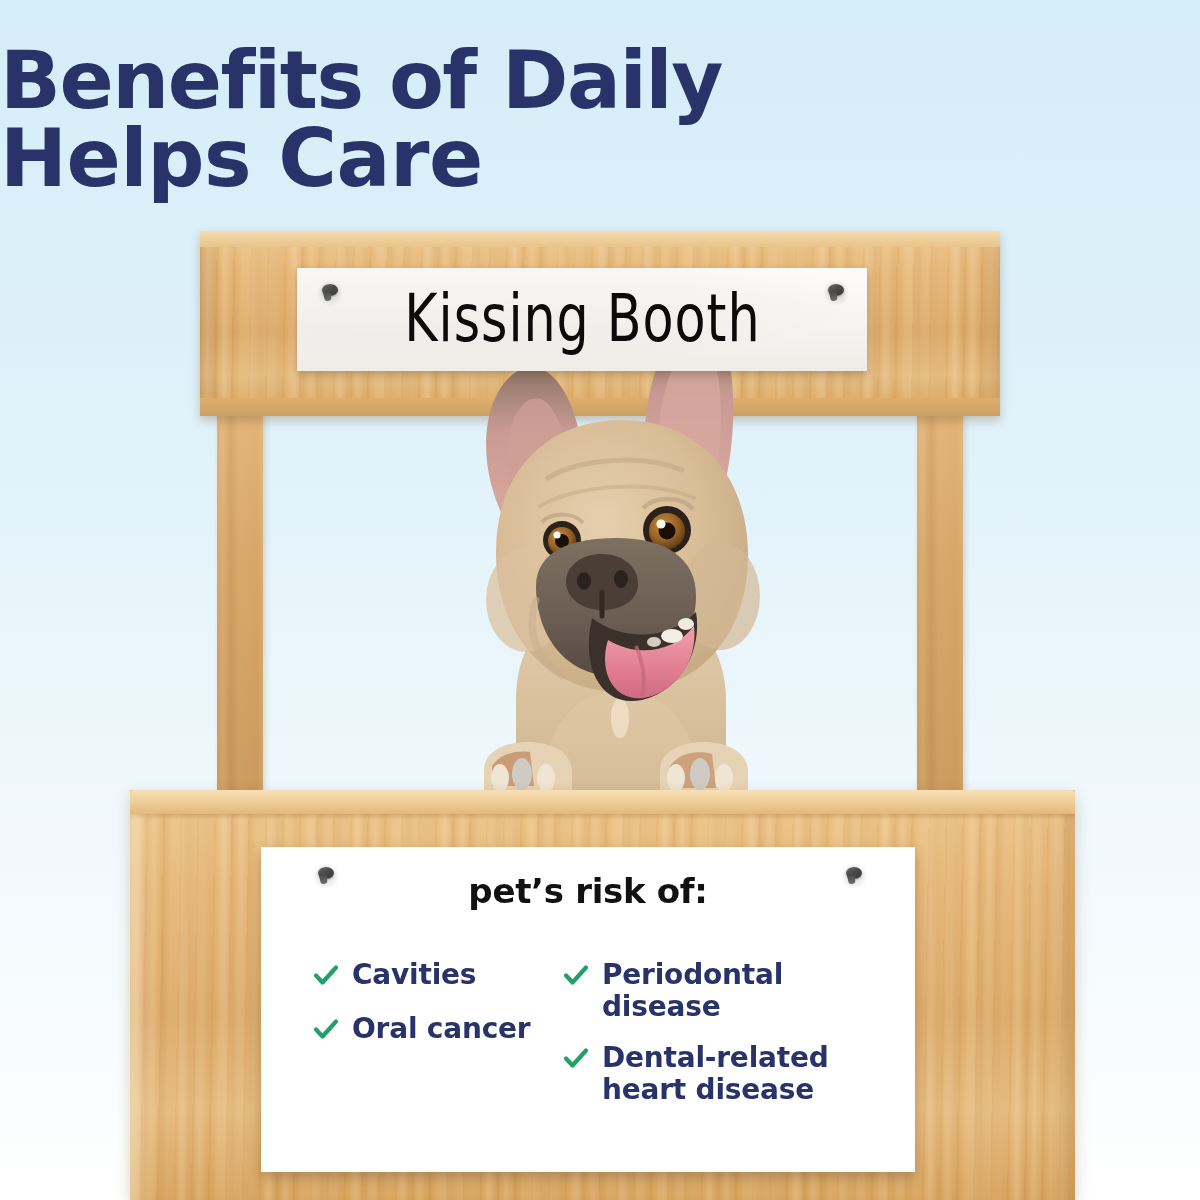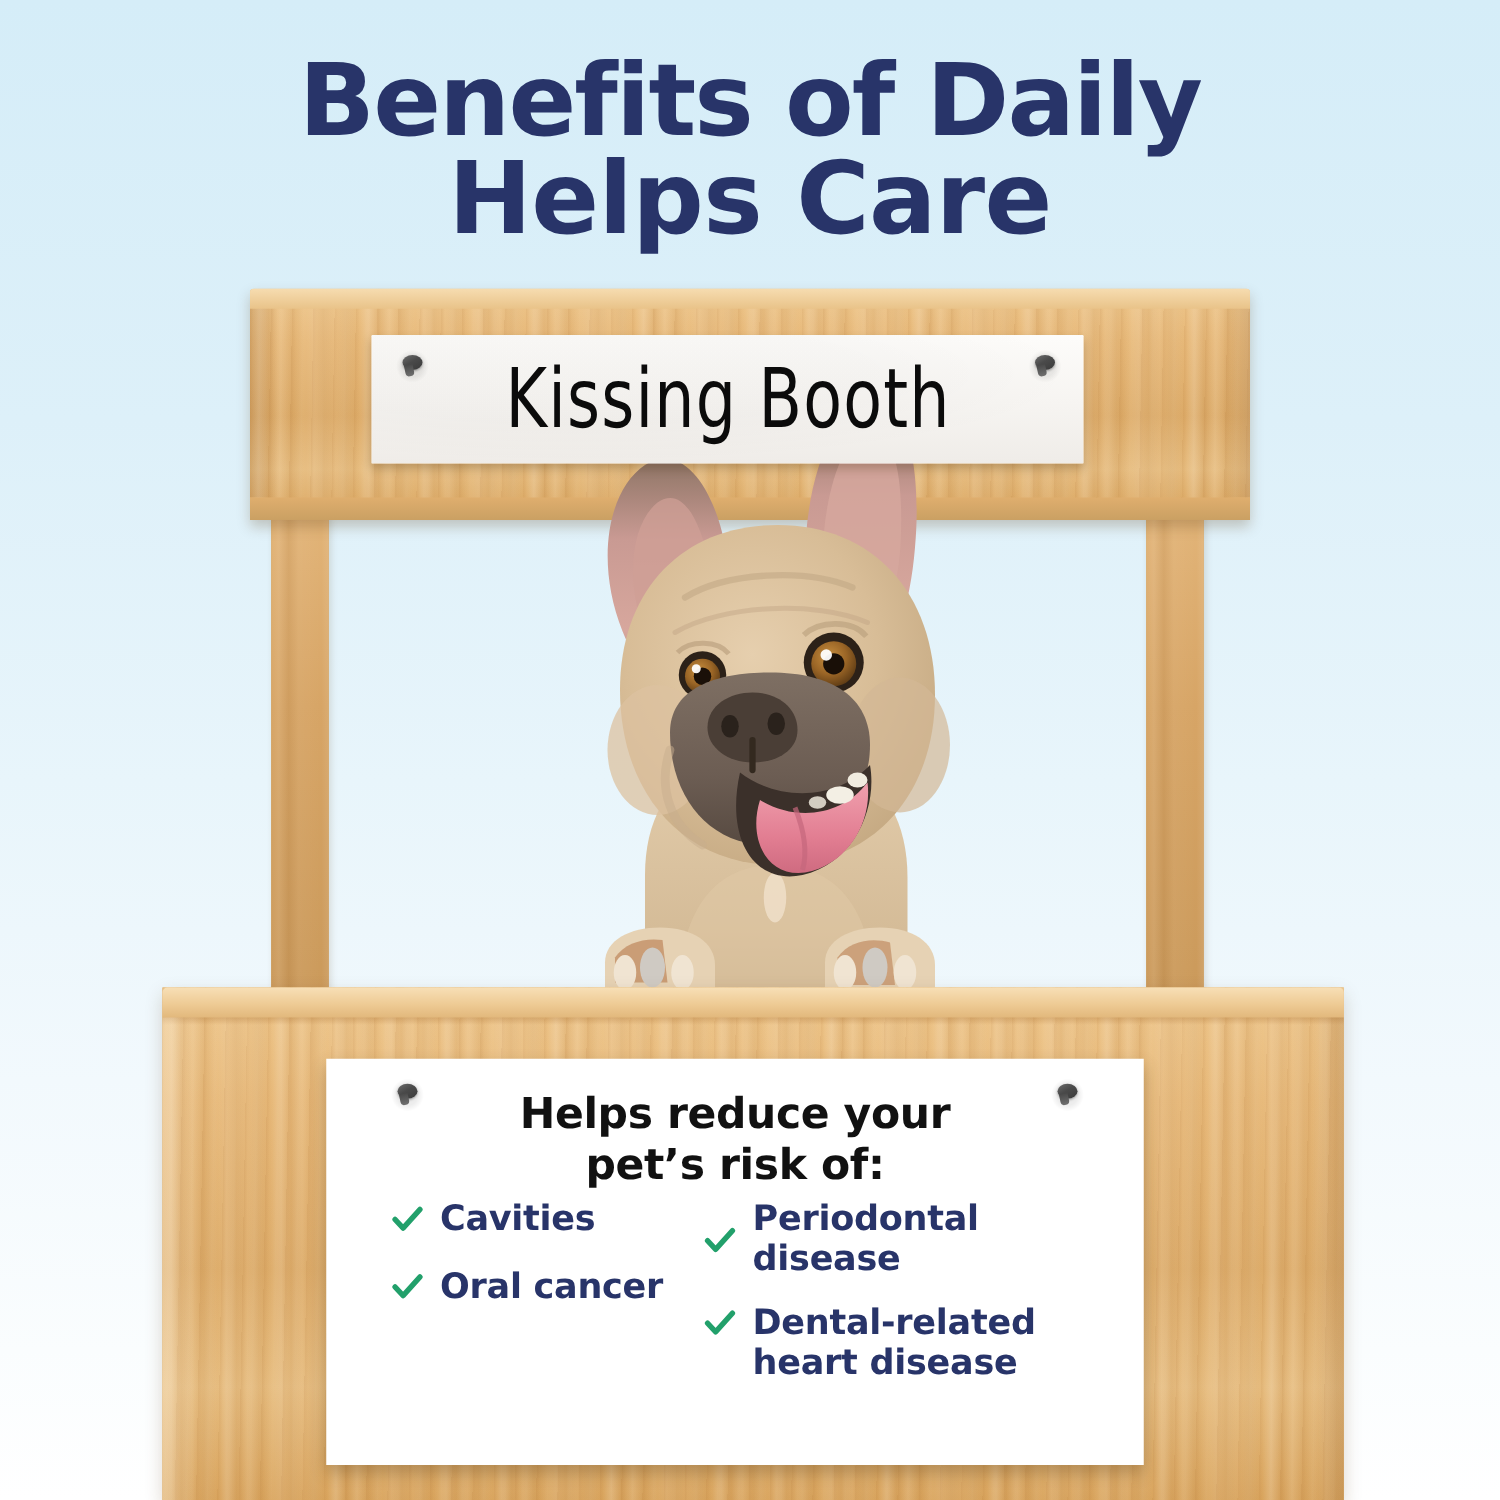--- a/index.html
+++ b/index.html
@@ -9,21 +9,21 @@
     background:#ffffff;
   }
   #poster{
     position:relative;width:1200px;height:1200px;overflow:hidden;
     background:linear-gradient(180deg,#d5edf8 0%,#ddf0f9 28%,#e8f5fb 52%,#f2f9fd 72%,#fafdfe 90%,#ffffff 100%);
   }
 
   
   .title{
     position:absolute;left:0;right:0;top:42px;
-    text-align:center;
+    text-align:left;
     color:#283469;
     font-weight:bold;
     font-size:80px;
     line-height:0.97;
     letter-spacing:-1.5px;
     font-family:"DejaVu Sans","Liberation Sans",sans-serif;
   }
   .title span{display:block;}
   .title .l2{letter-spacing:-0.5px;}
 
@@ -356,21 +356,20 @@
         <div class="head"></div>
         <div class="stem"></div>
     </div>
     <div class="pin" style="right:48px;top:16px;">
       <div class="halo"></div>
         <div class="head"></div>
         <div class="stem"></div>
     </div>
 
     <div id="benefits-heading">
-      <span>Helps reduce your</span>
       <span>pet’s risk of:</span>
     </div>
 
     <div id="benefits-cols">
 
       <div class="bcol" id="col-left">
 
         <div class="bitem">
           <span class="check">
             <svg viewBox="0 0 26 26" width="26" height="26">
@@ -387,21 +386,21 @@
               <path d="M3 13.5 L9.5 20.5 L23 5.5" fill="none" stroke="#22a06b" stroke-width="4.2" stroke-linecap="round" stroke-linejoin="round"></path>
             </svg>
           </span>
           <span class="label">Oral cancer</span>
         </div>
 
       </div>
 
       <div class="bcol" id="col-right">
 
-        <div class="bitem" style="margin-bottom:20px;align-items:center;">
+        <div class="bitem" style="margin-bottom:20px;">
           <span class="check">
             <svg viewBox="0 0 26 26" width="26" height="26">
               <path d="M3 13.5 L9.5 20.5 L23 5.5" fill="none" stroke="#22a06b" stroke-width="4.2" stroke-linecap="round" stroke-linejoin="round"></path>
             </svg>
           </span>
           <span class="label">Periodontal disease</span>
         </div>
 
         <div class="bitem">
           <span class="check">

